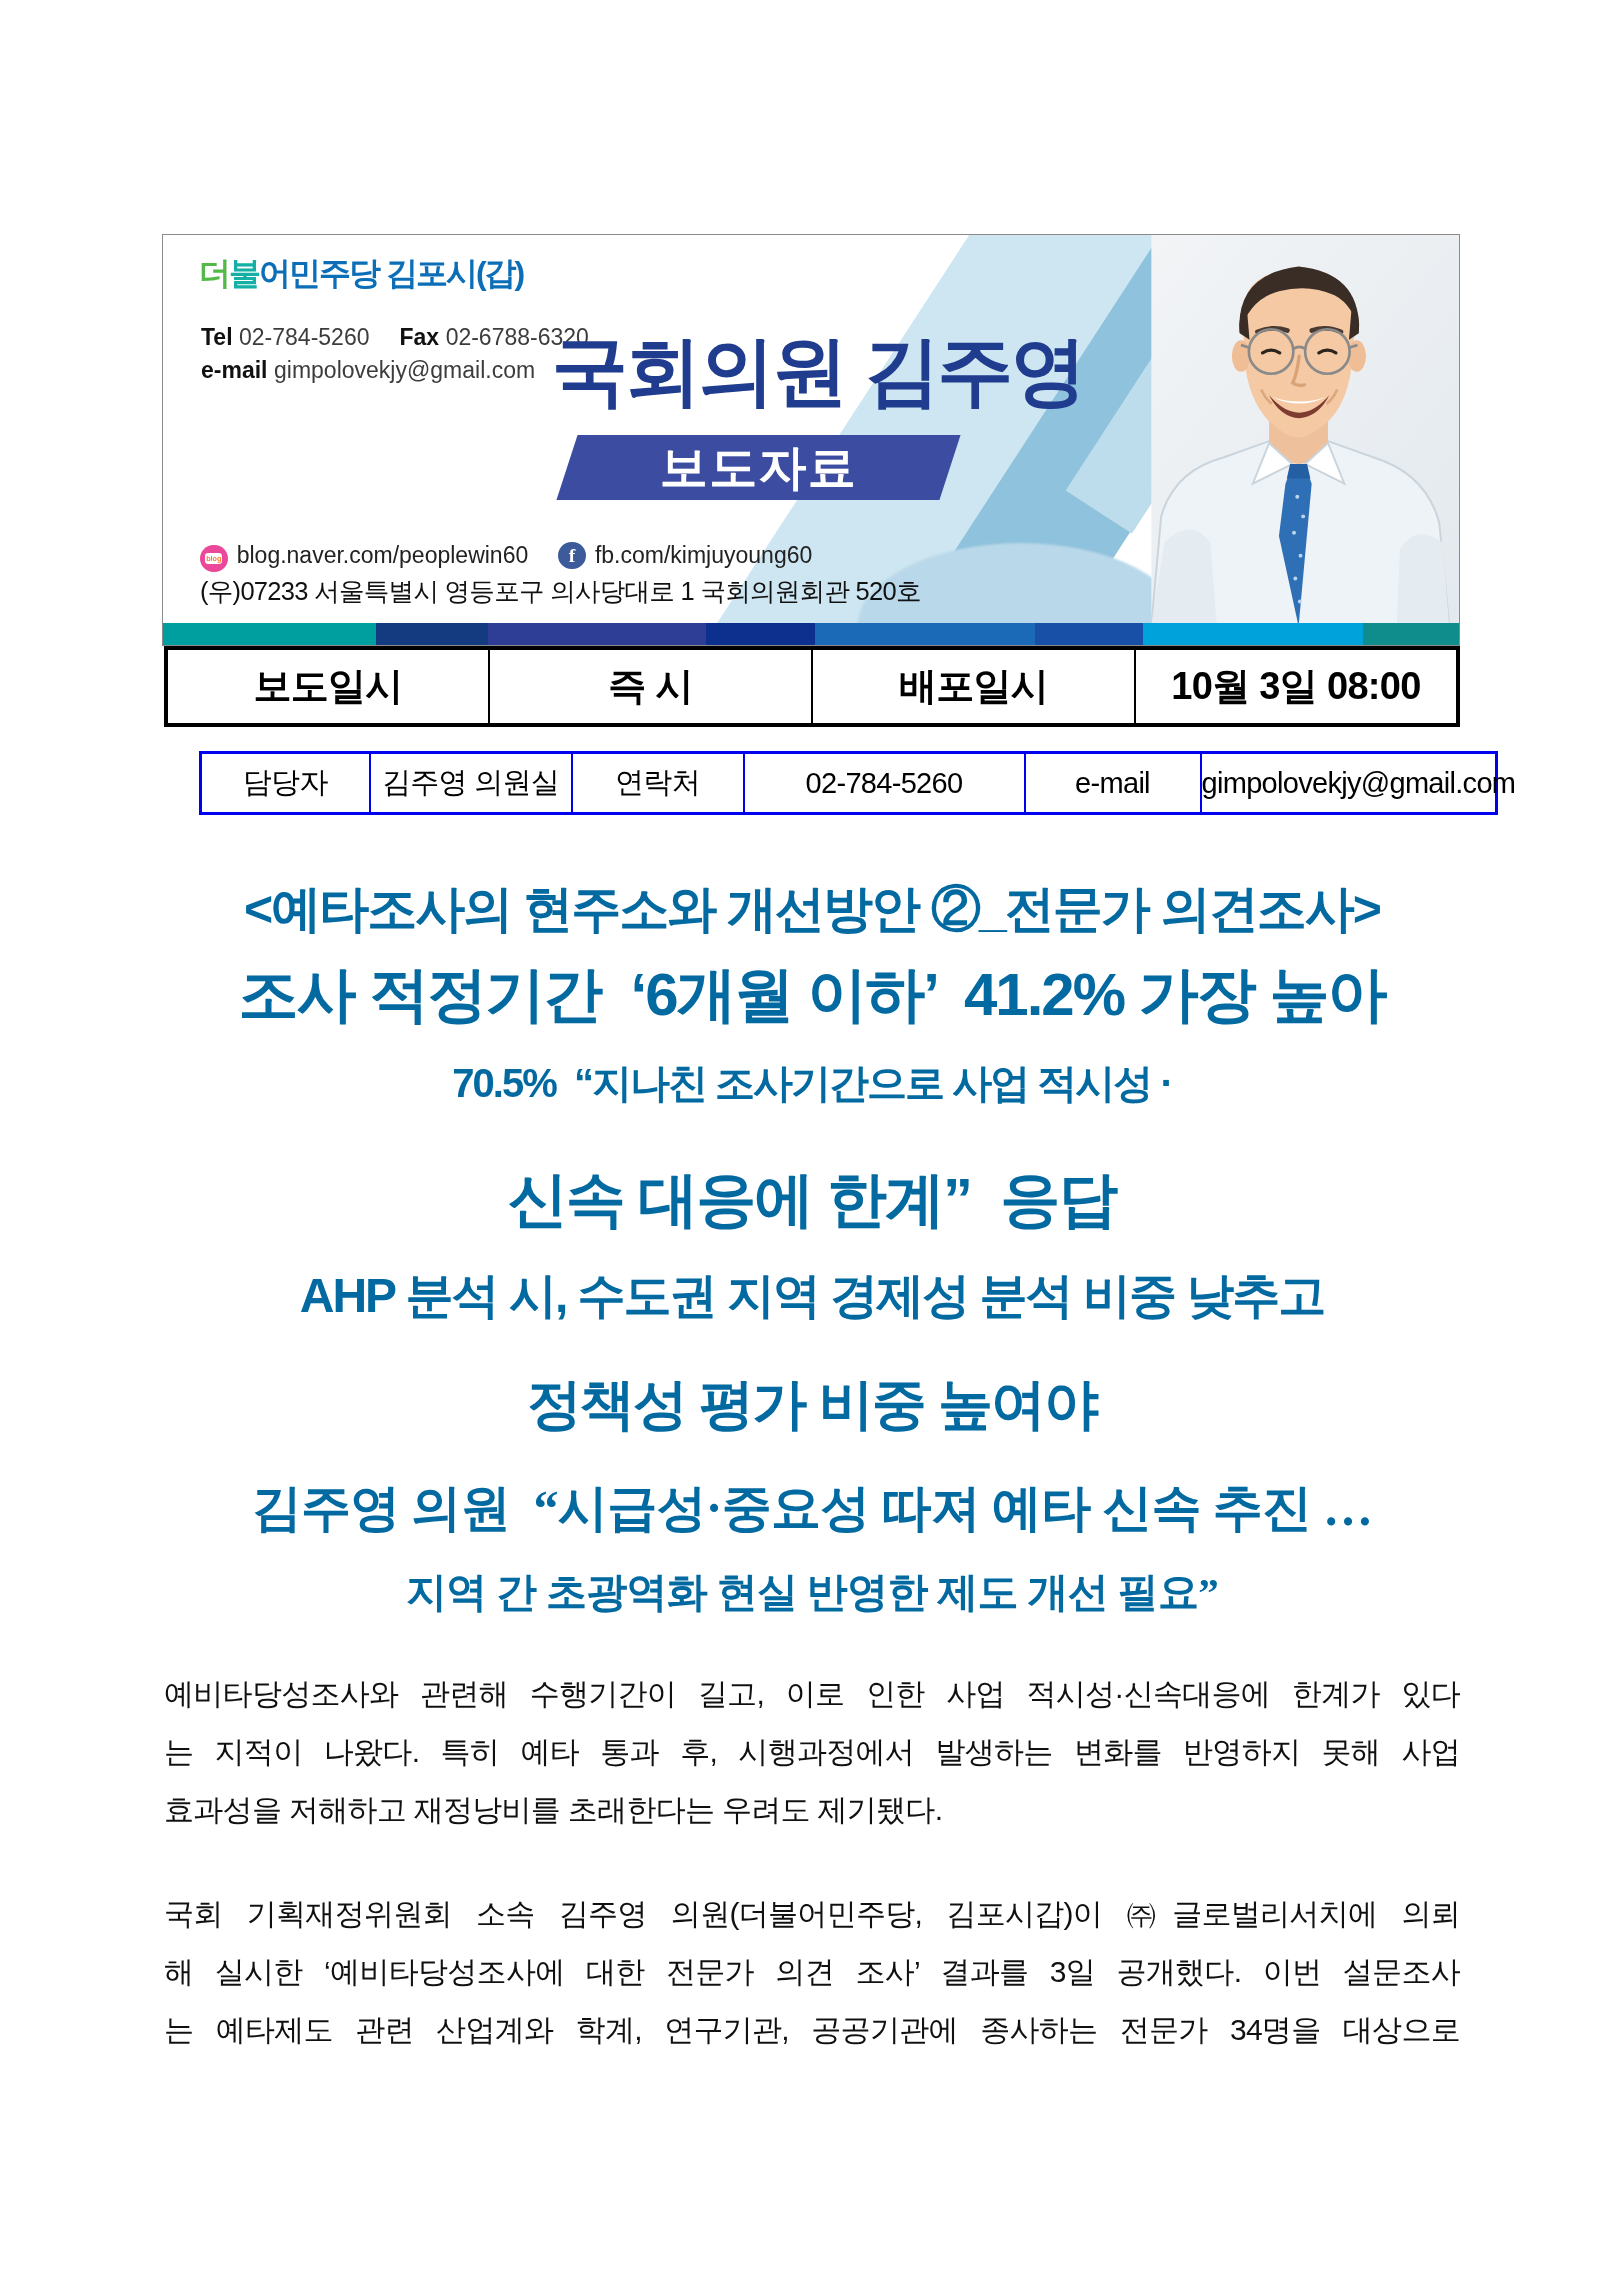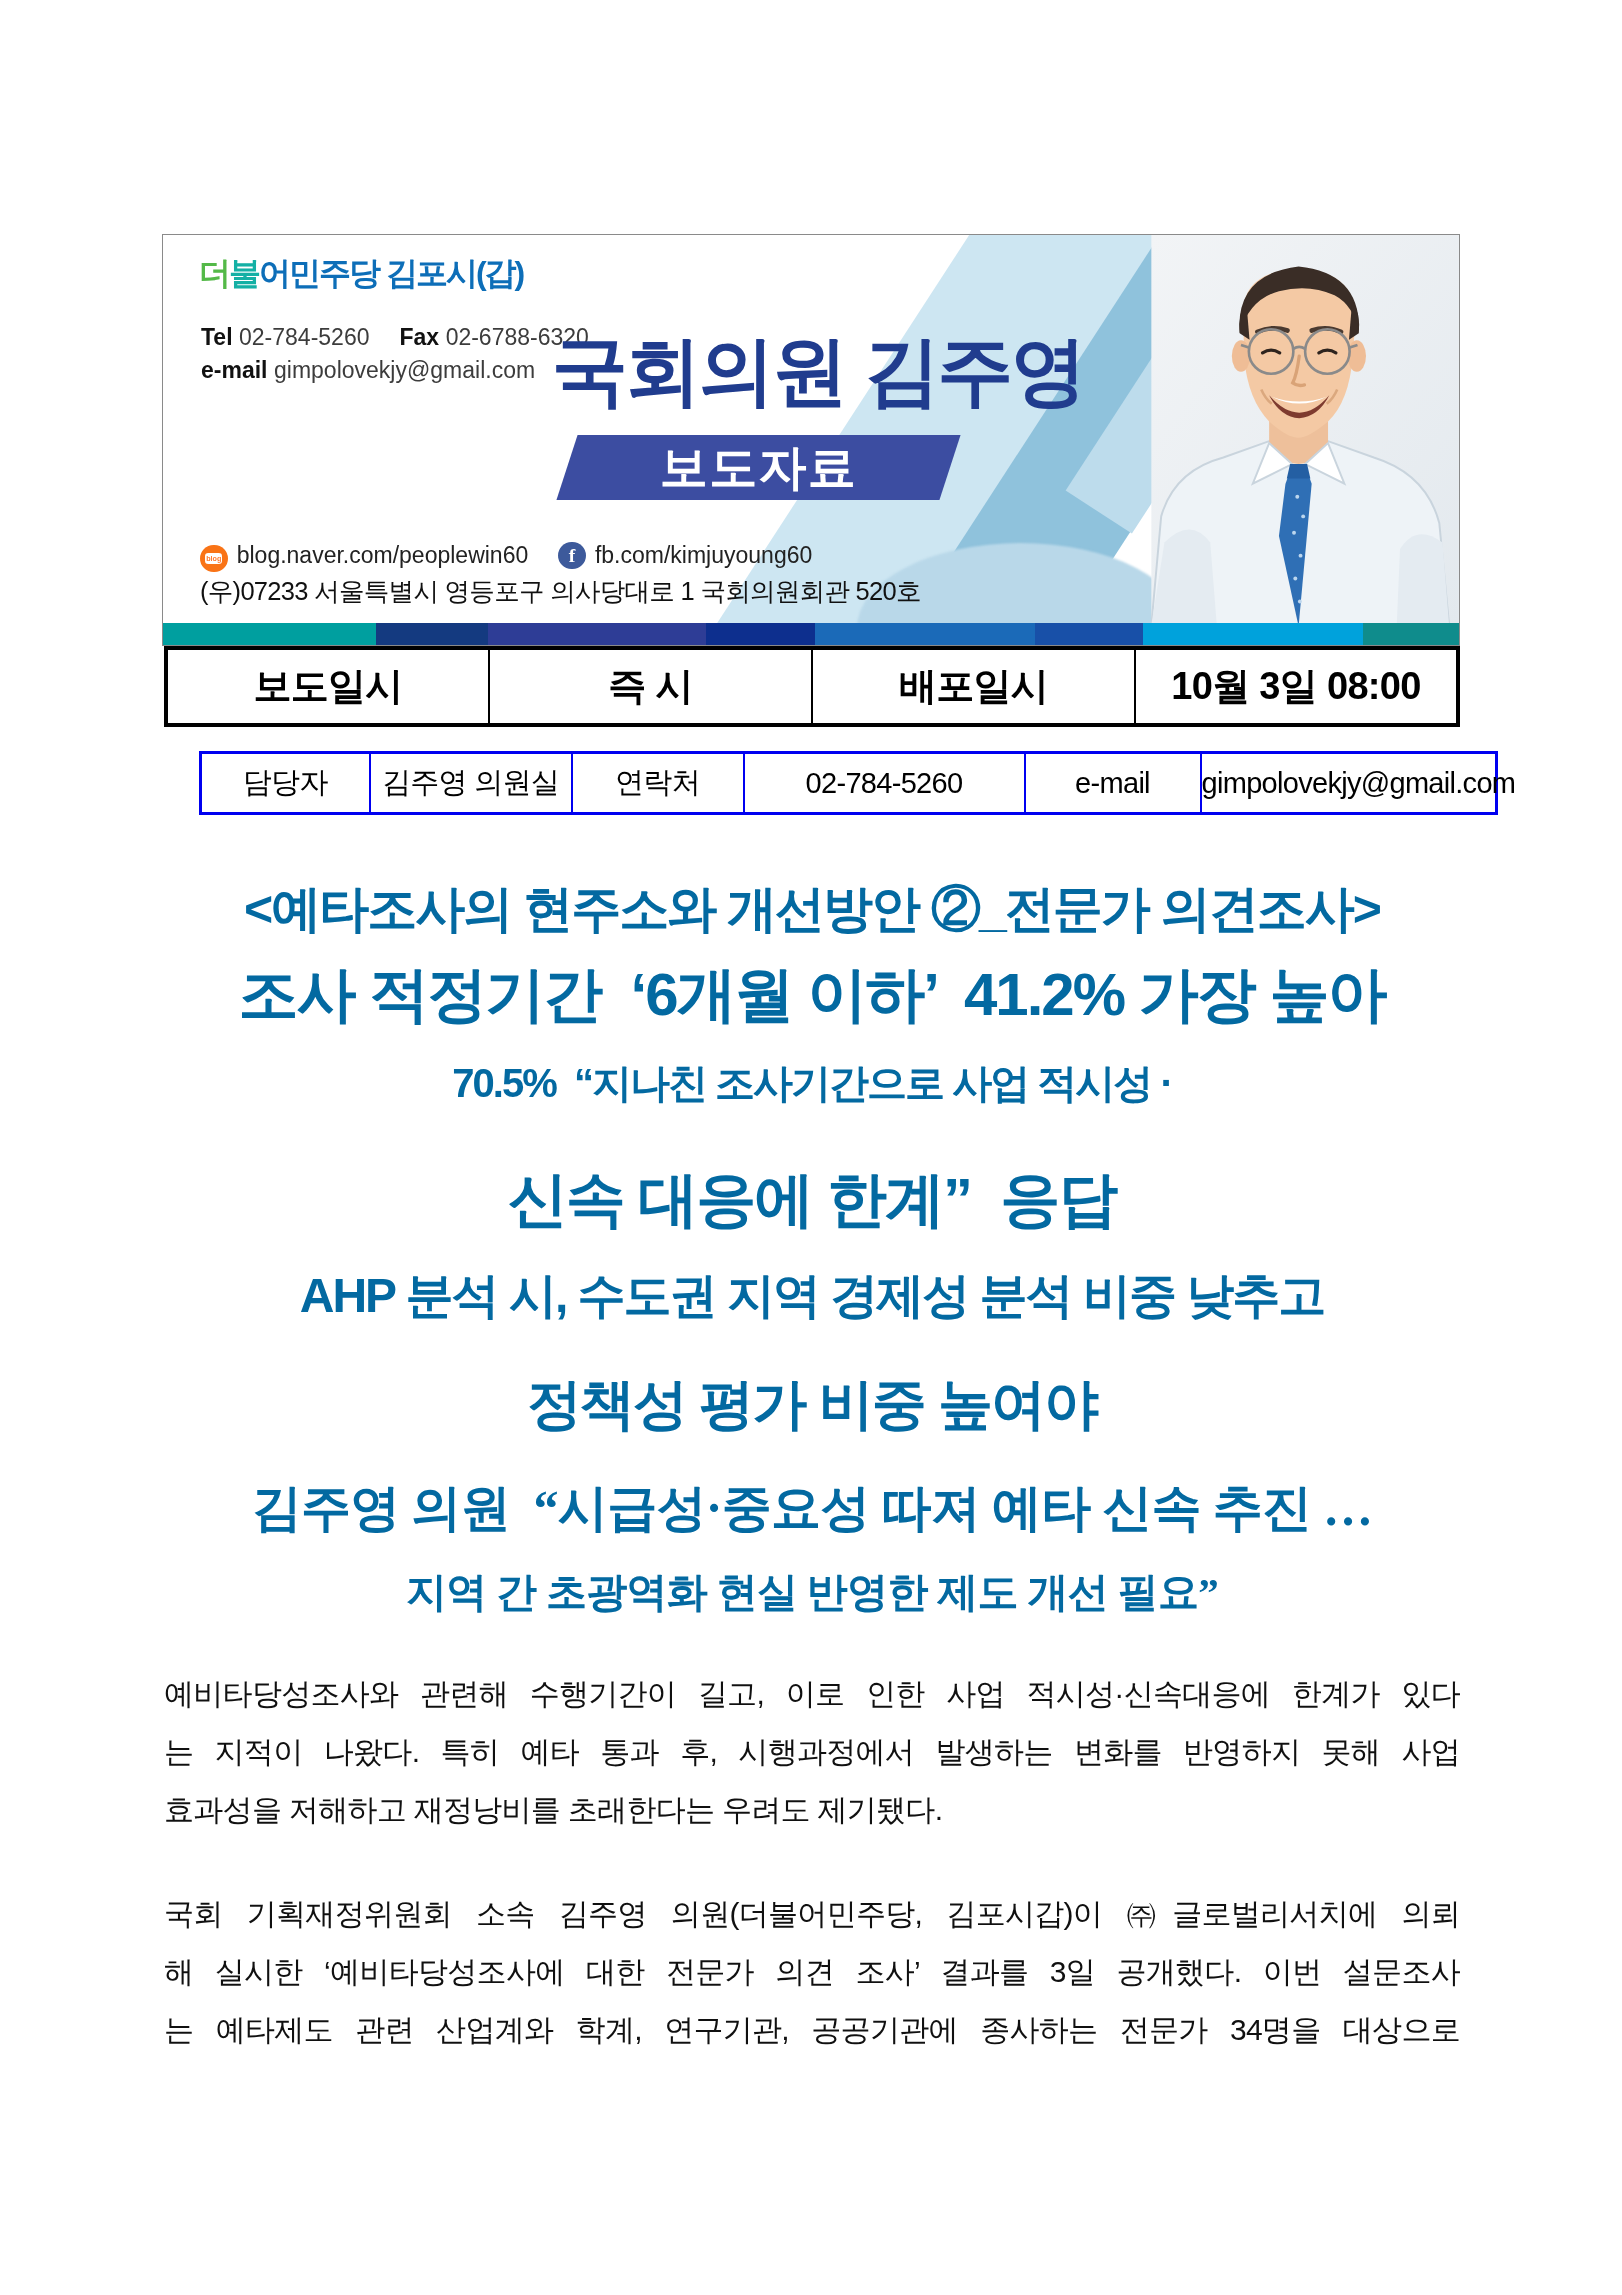--- a/index.html
+++ b/index.html
@@ -39,21 +39,21 @@
     color:#203c8e; white-space:nowrap; }
 
   .press-band { position:absolute; z-index:3; left:404px; top:200px; width:383px; height:65px;
     background:#3c4da1; transform:skewX(-18deg); display:flex; align-items:center; justify-content:center; }
   .press-band-label { transform:skewX(18deg); color:#fff; font-size:48px; font-weight:800; letter-spacing:1.3px; }
 
   .social-line { position:absolute; z-index:3; left:37px; top:306px; height:29px;
     display:flex; align-items:center; font-size:23px; color:#222; white-space:nowrap; }
   .social-icon { width:27.5px; height:27.5px; border-radius:50%; display:inline-flex;
     align-items:center; justify-content:center; margin-right:9.2px; flex:0 0 auto; }
-  .blog-badge { background:#f97316; position:relative;margin-top:6px; }
+  .blog-badge { background:#ec4899; position:relative;margin-top:6px; }
   .blog-bubble { width:17px; height:11.8px; background:#fff; border-radius:3.3px;
     display:flex; align-items:center; justify-content:center; }
   .blog-bubble span { color:#ff7a2f; font-size:7.2px; font-weight:700; letter-spacing:0; }
   .fb-badge { background:#3d5a9b; margin-left:30px; }
   .fb-badge span { color:#fff; font-size:19.6px; font-weight:700; font-family:"Liberation Serif", serif; }
 
   .address-line { position:absolute; z-index:3; left:37px; top:339px;
     font-size:25.5px; color:#111; letter-spacing:-0.7px; white-space:nowrap; }
 
   .color-strip { position:absolute; z-index:4; left:0; bottom:0; width:100%; height:22px; display:flex; }

